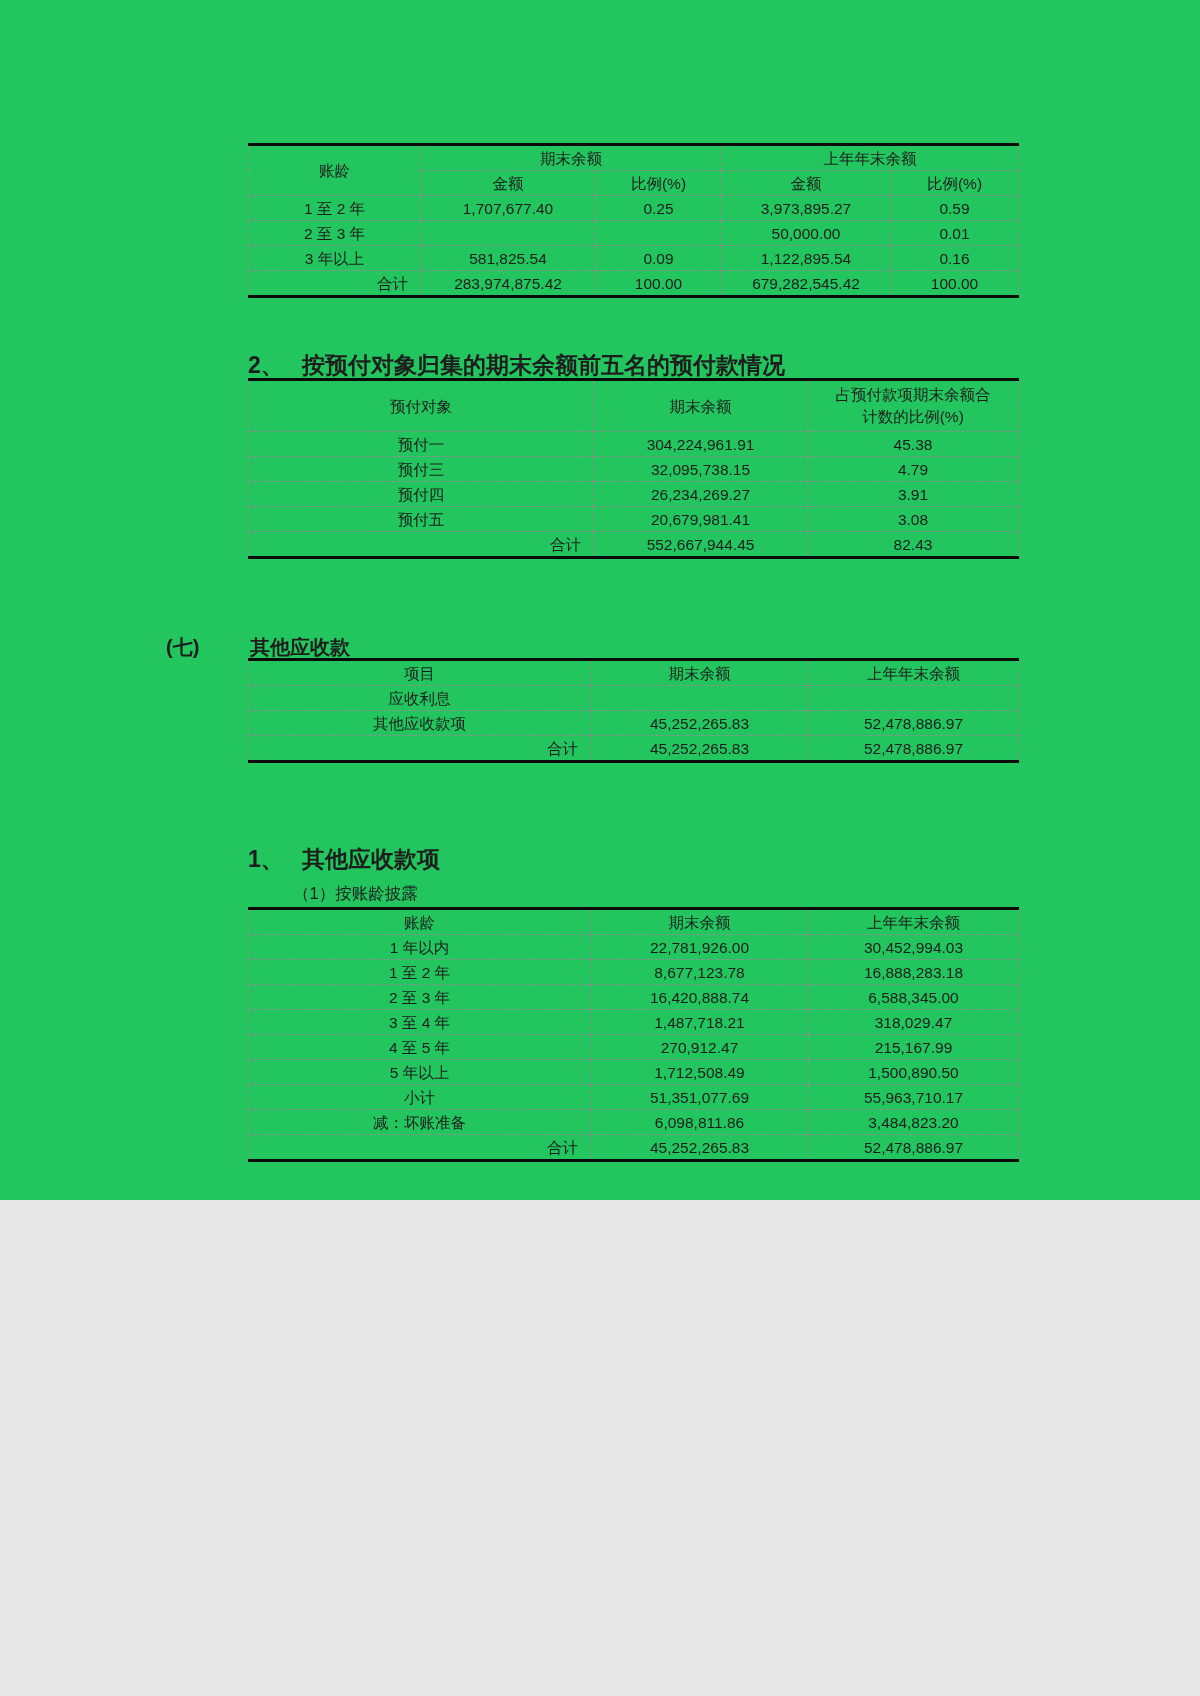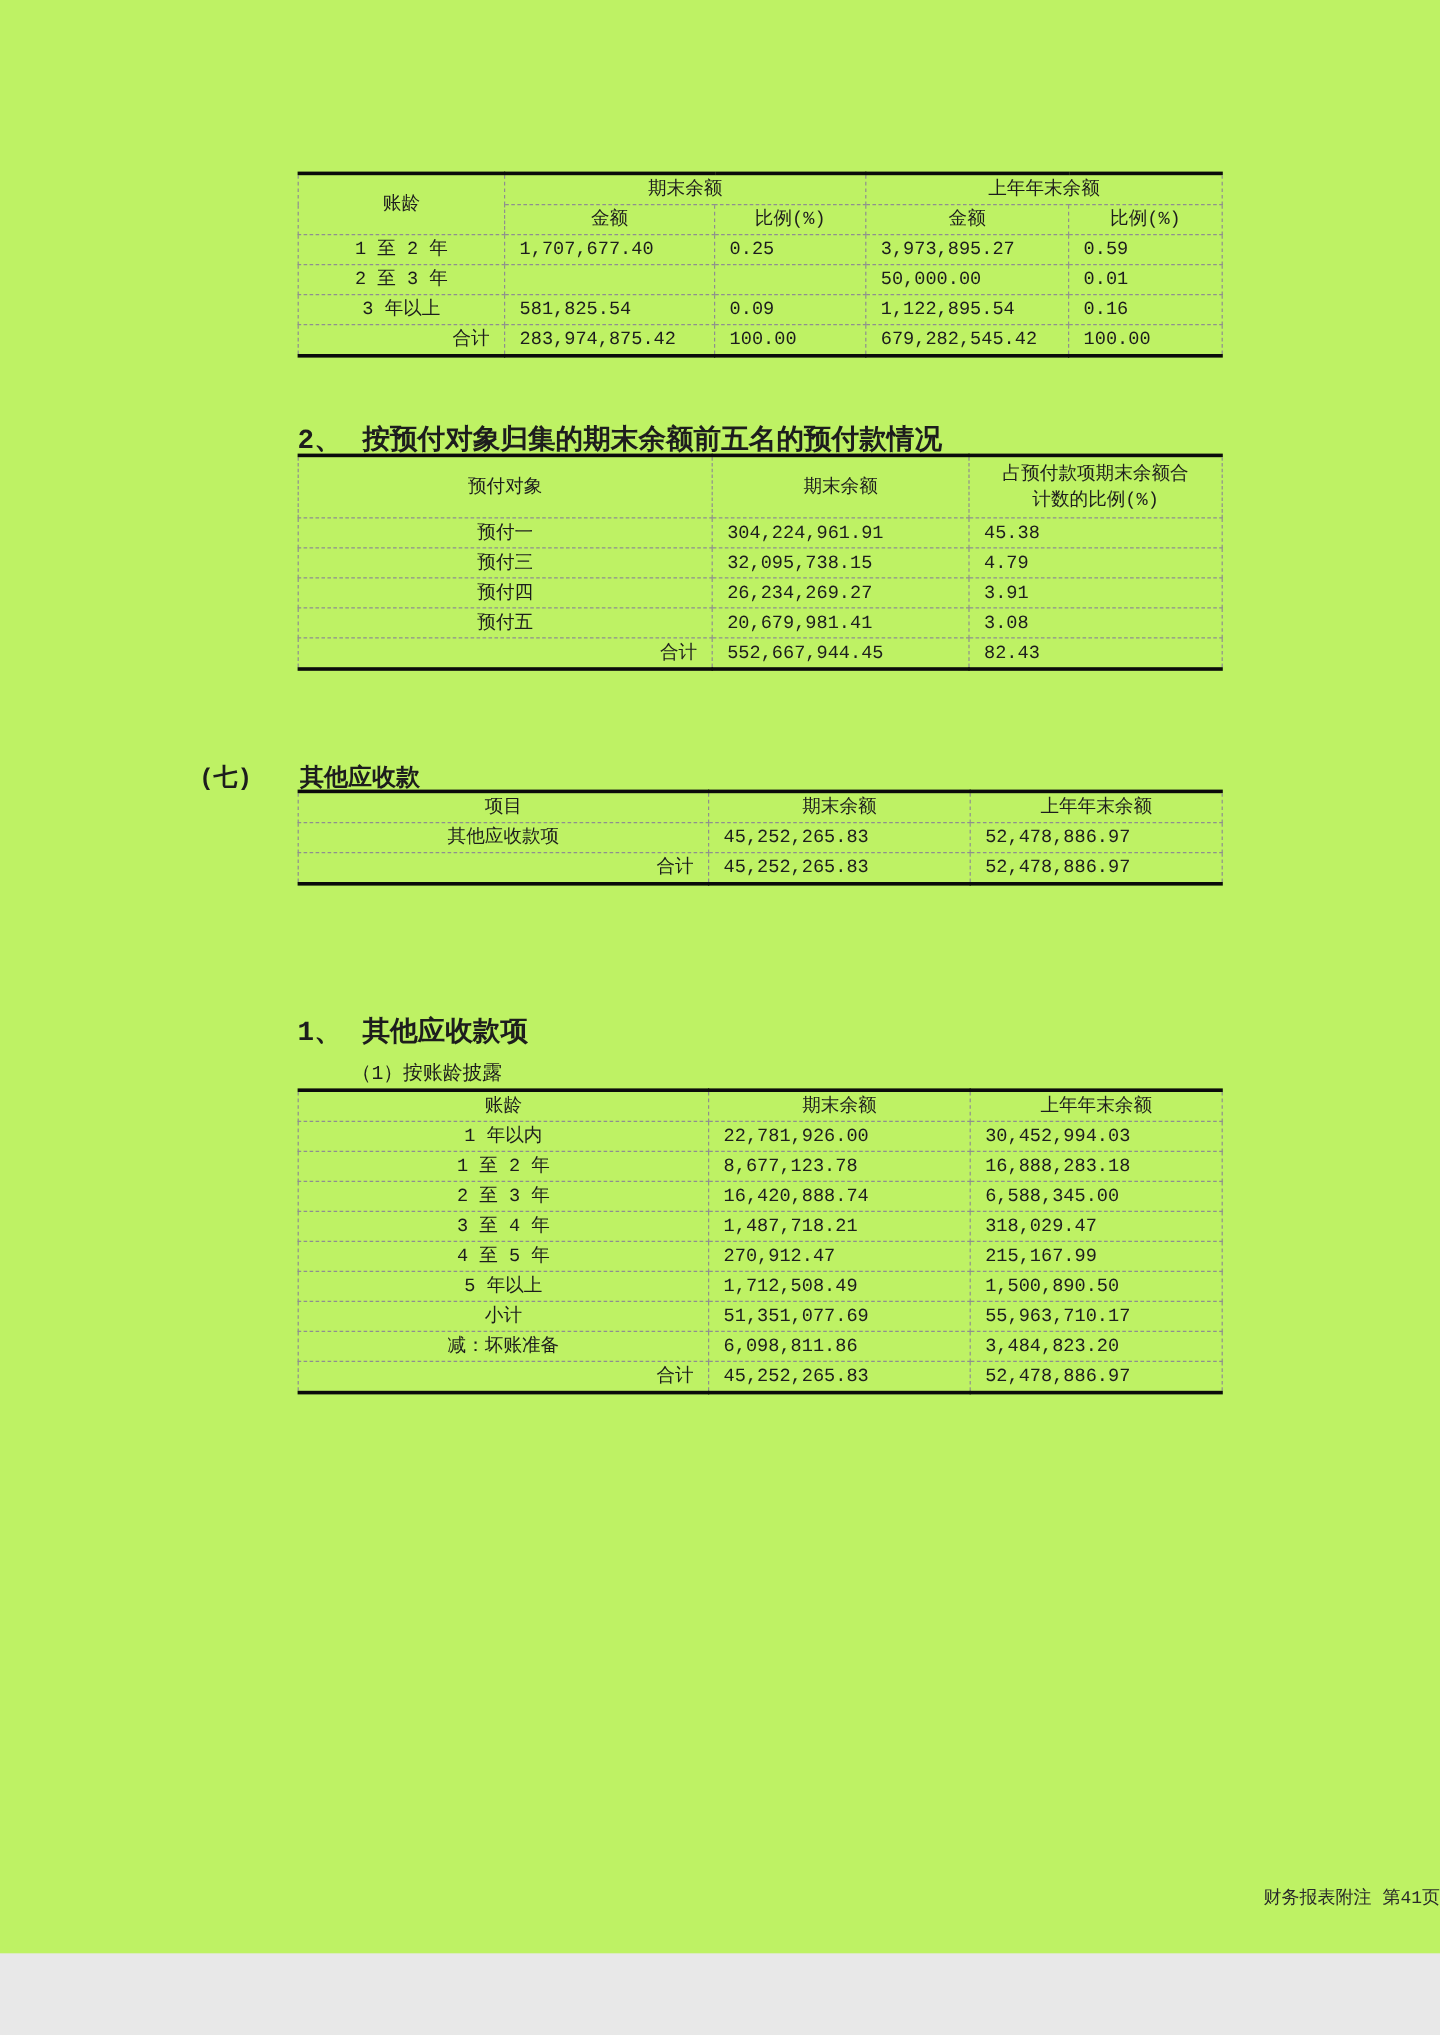--- a/index.html
+++ b/index.html
@@ -1,22 +1,22 @@
 <!DOCTYPE html>
 <html><head>
 <meta charset="utf-8">
 <style>
   html,body { margin:0; padding:0; background:#e8e8e8; }
   .page {
     position: relative;
     width: 1200px;
-    height: 1628px;
+    height: 1200px;
     margin: 0 auto;
-    background: #bef264;
-    font-family: Liberation Mono, monospace;
+    background: #22c55e;
+    font-family: Liberation Sans, sans-serif;
     color: #1d1d1d;
     overflow: hidden;
   }
   .doc-table {
     border-collapse: collapse;
     table-layout: fixed;
     font-size: 15.5px;
     border-top: 3px solid #0b0b0b;
     border-bottom: 3px solid #0b0b0b;
   }
@@ -24,21 +24,21 @@
     border: 1px dashed #8f8f8f;
     padding: 0 12px;
     height: 24px;
     line-height: 23px;
     font-weight: normal;
     overflow: hidden;
     white-space: nowrap;
   }
   .doc-table td.hdr { text-align: center; }
   .doc-table td.lbl { text-align: center; }
-  .doc-table td.num { text-align: left; }
+  .doc-table td.num { text-align: center; }
   .doc-table td.ctr { text-align: right; }
   .doc-table td.prewrap {
     white-space: pre-line;
     line-height: 22px;
     padding-top: 3px;
     padding-bottom: 3px;
   }
   .abs { position: absolute; }
   .heading {
     font-weight: bold;
@@ -171,20 +171,25 @@
         <col style="width:218px">
         <col style="width:210px">
     </colgroup>
     <tbody>
       <tr>
         <td class="hdr">项目</td>
         <td class="hdr">期末余额</td>
         <td class="hdr">上年年末余额</td>
       </tr>
       <tr>
+        <td class="lbl">应收利息</td>
+        <td class="num"></td>
+        <td class="num"></td>
+      </tr>
+      <tr>
         <td class="lbl">其他应收款项</td>
         <td class="num">45,252,265.83</td>
         <td class="num">52,478,886.97</td>
       </tr>
       <tr>
         <td class="ctr">合计</td>
         <td class="num">45,252,265.83</td>
         <td class="num">52,478,886.97</td>
       </tr>
     </tbody>

